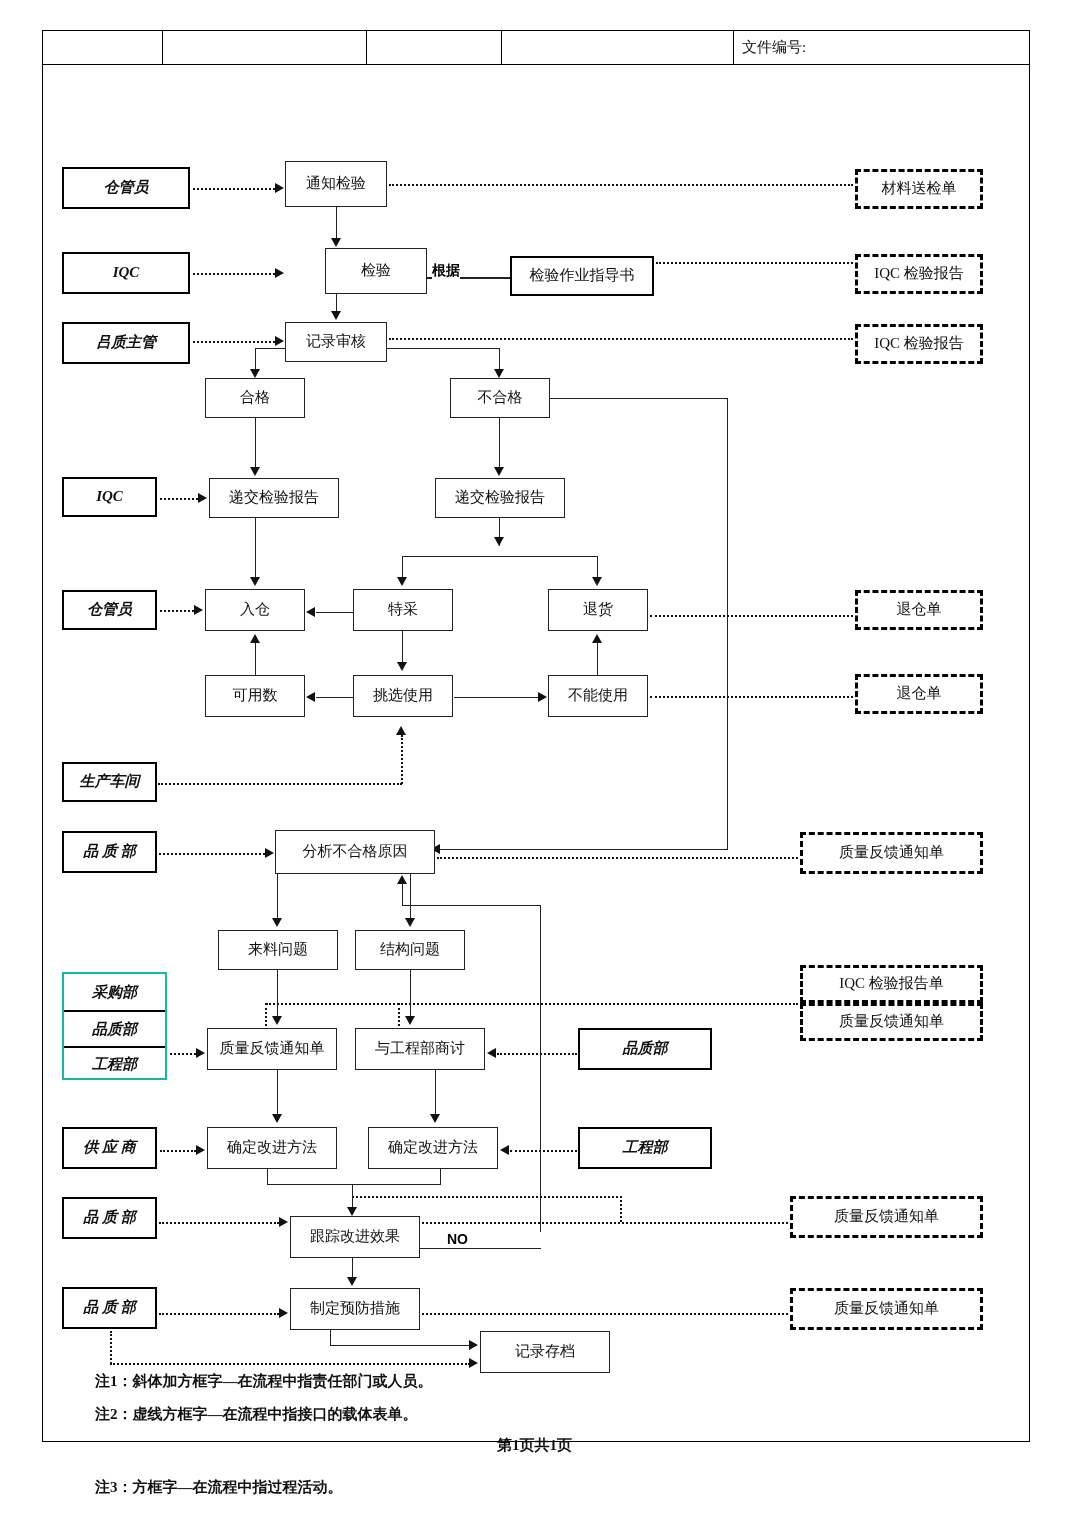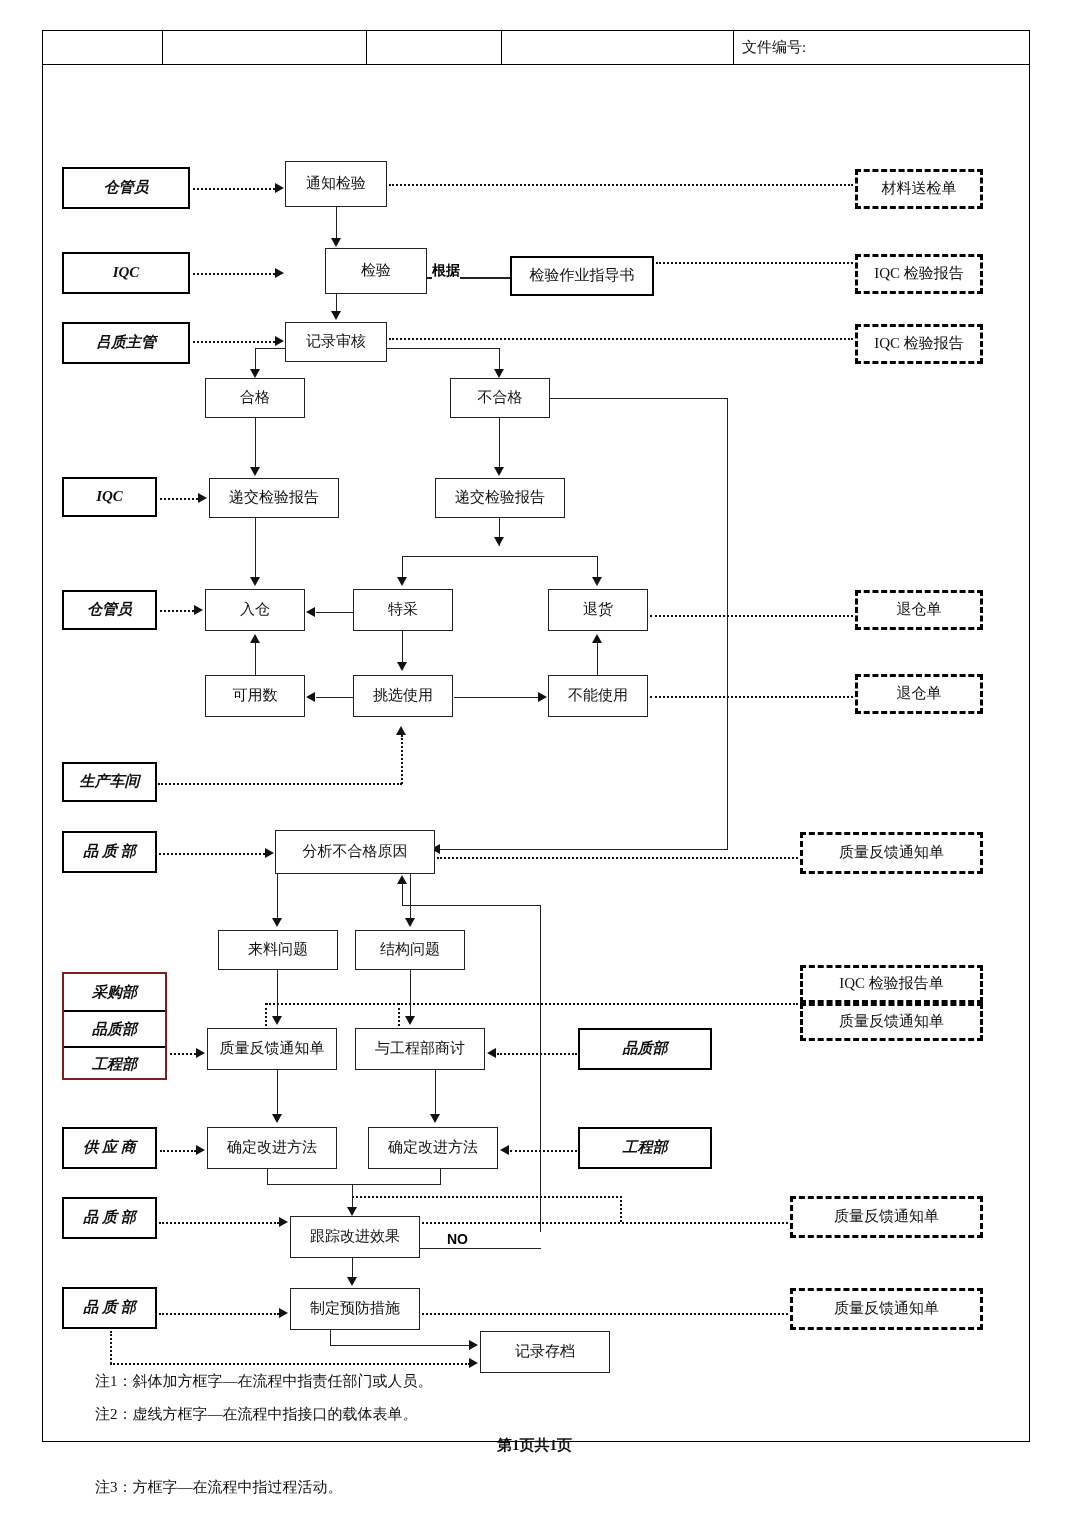--- a/index.html
+++ b/index.html
@@ -17,21 +17,21 @@
   .hdr .l{text-align:left;}
 
   
   .n{position:absolute;box-sizing:border-box;display:flex;align-items:center;justify-content:center;
      text-align:center;font-size:15px;color:#111;line-height:1.15;background:#fff;z-index:3;}
   
   .proc{border:1px solid #222;}
   
   .actor{border:2px solid #000;font-style:italic;font-weight:bold;}
   
-  .actor-stack{border:2px solid #7f1d1d;background:#fff;z-index:3;position:absolute;box-sizing:border-box;}
+  .actor-stack{border:2px solid #14b8a6;background:#fff;z-index:3;position:absolute;box-sizing:border-box;}
   .actor-cell{box-sizing:border-box;display:flex;align-items:center;justify-content:center;
      font-style:italic;font-weight:bold;font-size:15px;color:#111;}
   .actor-cell + .actor-cell{border-top:2px solid #000;}
   
   .doc{border:3px dashed #000;}
 
   
   .ln{position:absolute;background:#222;z-index:1;}
   .lh{height:1px;}
   .lv{width:1px;}
@@ -44,21 +44,21 @@
   .ar{position:absolute;width:0;height:0;z-index:2;}
   .ar-r{border-top:5px solid transparent;border-bottom:5px solid transparent;border-left:9px solid #111;}
   .ar-l{border-top:5px solid transparent;border-bottom:5px solid transparent;border-right:9px solid #111;}
   .ar-d{border-left:5px solid transparent;border-right:5px solid transparent;border-top:9px solid #111;}
   .ar-u{border-left:5px solid transparent;border-right:5px solid transparent;border-bottom:9px solid #111;}
   .ar-lb{border-top:7px solid transparent;border-bottom:7px solid transparent;border-right:13px solid #000;}
 
   .lbl{position:absolute;font-size:14px;font-weight:bold;color:#000;z-index:4;background:#fff;
        font-family:"Liberation Sans",sans-serif;}
 
-  .note{position:absolute;font-size:15px;color:#111;white-space:nowrap;}
+  .note{position:absolute;font-size:15px;color:#111;white-space:nowrap;font-weight:bold;}
   .pager{position:absolute;font-size:15px;font-weight:bold;color:#111;}
 </style>
 </head>
 <body>
 
 <div id="page">
 
   <div class="frame"></div>
 
   <table class="hdr">

